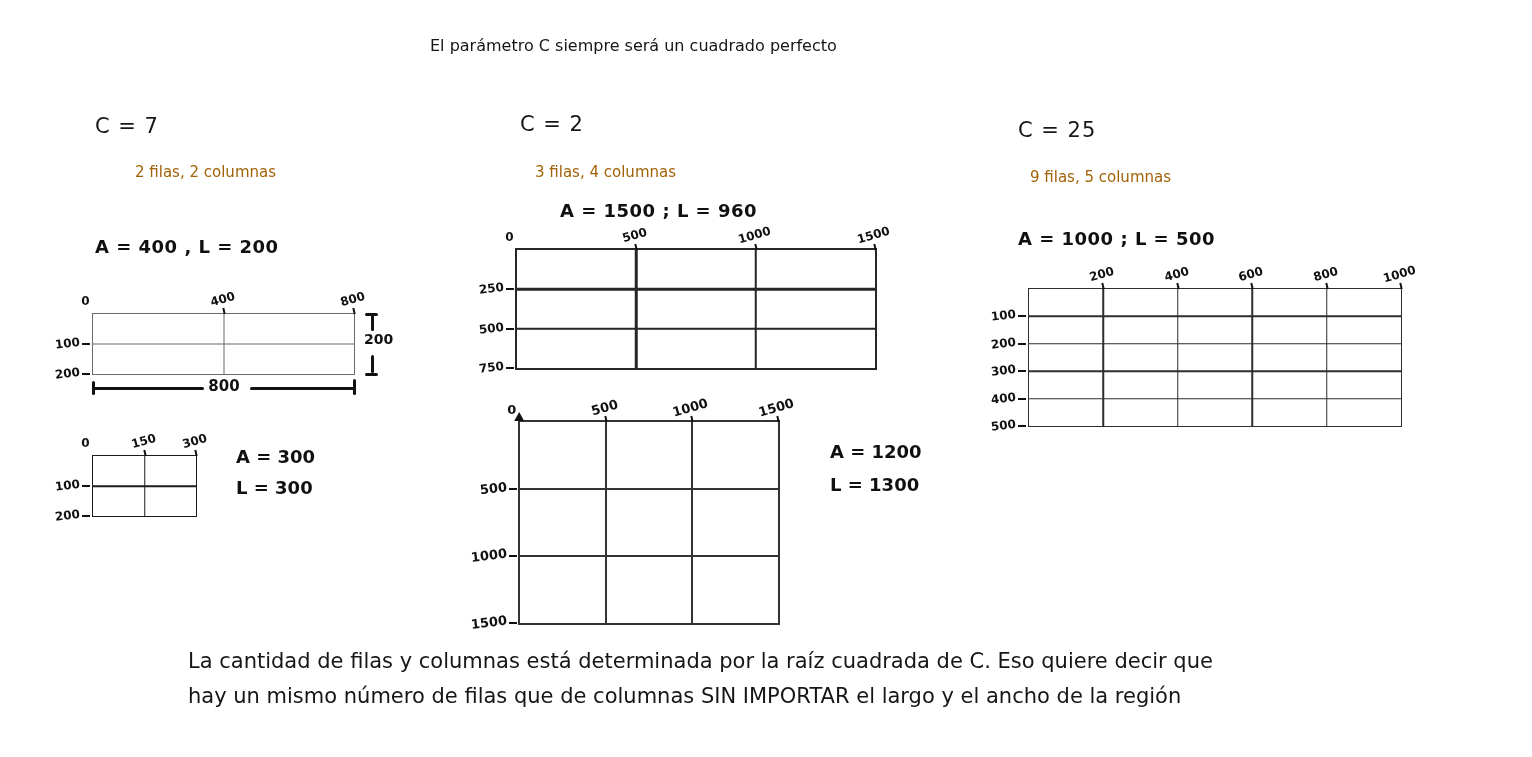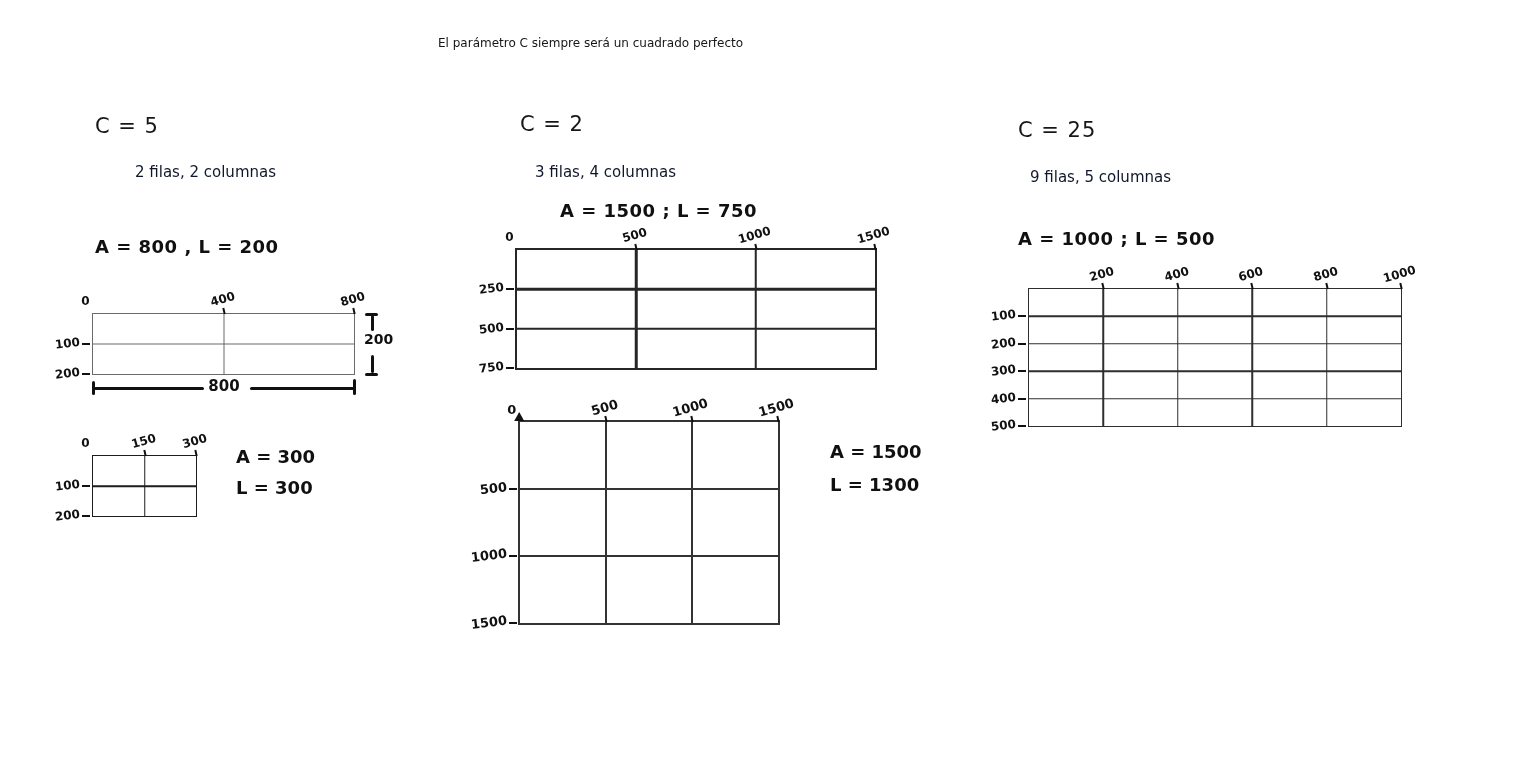--- a/index.html
+++ b/index.html
@@ -1,22 +1,22 @@
 <!DOCTYPE html>
 <html><head>
 <meta charset="utf-8">
 <style>
   html,body{margin:0;padding:0;background:#fff;}
   .canvas{
     position:relative;width:1532px;height:757px;background:#ffffff;
     font-family:"DejaVu Sans","Liberation Sans",sans-serif;color:#161616;overflow:hidden;
   }
-  .title{position:absolute;left:430px;top:36px;font-size:12px;color:#161616;white-space:nowrap;margin-left:8px;}
+  .title{position:absolute;left:430px;top:36px;font-size:16px;color:#161616;white-space:nowrap;}
   .h1{position:absolute;font-size:21px;color:#161616;letter-spacing:1px;white-space:nowrap;}
-  .sub{position:absolute;font-size:15px;color:#0f172a;white-space:nowrap;}
+  .sub{position:absolute;font-size:15px;color:#a16207;white-space:nowrap;}
   .params{position:absolute;font-size:18px;font-weight:700;color:#101010;white-space:nowrap;letter-spacing:.5px;}
   .annot{position:absolute;font-size:18px;font-weight:700;color:#101010;white-space:nowrap;}
 
   
   .grid{position:absolute;border:var(--lw,2px) solid var(--lc,#222);box-sizing:border-box;--tfs:12px;}
   .vline{position:absolute;top:0;bottom:0;width:var(--lw,2px);background:var(--lc,#222);transform:translateX(-50%);}
   .hline{position:absolute;left:0;right:0;height:var(--lw,2px);background:var(--lc,#222);transform:translateY(-50%);}
   .g-c4main{--lw:1px;--lc:#6b6b6b;}
   .g-c4small{--lw:1.5px;--lc:#1c1c1c;}
   .g-c9top{--lw:2.5px;--lc:#262626;}
@@ -46,23 +46,23 @@
 
   .footer{position:absolute;left:188px;top:644px;font-size:21px;line-height:35px;color:#161616;white-space:nowrap;}
 </style>
 </head>
 <body>
 
 <div class="canvas" style="background: rgb(255, 255, 255); color: rgb(22, 22, 22);">
 
   <div class="title">El parámetro C siempre será un cuadrado perfecto</div>
 
-  <div class="h1" style="left:95px;top:114px">C = 5</div>
+  <div class="h1" style="left:95px;top:114px">C = 7</div>
   <div class="sub" style="left:135px;top:163px">2 filas, 2 columnas</div>
-  <div class="params" style="left:95px;top:236px">A = 800  ,   L = 200</div>
+  <div class="params" style="left:95px;top:236px">A = 400  ,   L = 200</div>
 
   <div class="grid g-c4main" style="left:92px;top:313px;width:263px;height:62px">
       <div class="vline" style="left: 50%;"></div>
       <div class="hline" style="top: 50%;"></div>
       <div class="xlab zero" style="left: 0%;">0</div>
       <div class="xlab" style="left: 50%;">400</div>
       <div class="xtick" style="left: 50%;"></div>
       <div class="xlab" style="left: 100%;">800</div>
       <div class="xtick" style="left: 100%;"></div>
       <div class="ylab" style="top: 50%;">100</div>
@@ -98,21 +98,21 @@
       <div class="ylab" style="top: 50%;">100</div>
       <div class="ytick" style="top: 50%;"></div>
       <div class="ylab" style="top: 100%;">200</div>
       <div class="ytick" style="top: 100%;"></div>
     </div>
   <div class="annot" style="left:236px;top:446px">A = 300</div>
   <div class="annot" style="left:236px;top:477px">L = 300</div>
 
   <div class="h1" style="left:520px;top:112px">C = 2</div>
   <div class="sub" style="left:535px;top:163px">3 filas, 4 columnas</div>
-  <div class="params" style="left:560px;top:200px">A = 1500 ;   L = 750</div>
+  <div class="params" style="left:560px;top:200px">A = 1500 ;   L = 960</div>
 
   <div class="grid g-c9top" style="left:515px;top:248px;width:362px;height:122px">
       <div class="vline" style="left: 33.3333%;"></div>
       <div class="vline" style="left: 66.6667%;"></div>
       <div class="hline" style="top: 33.3333%;"></div>
       <div class="hline" style="top: 66.6667%;"></div>
       <div class="xlab zero" style="left: 0%;">0</div>
       <div class="xlab" style="left: 33.33%;">500</div>
       <div class="xtick" style="left: 33.33%;"></div>
       <div class="xlab" style="left: 66.67%;">1000</div>
@@ -140,21 +140,21 @@
       <div class="xlab" style="left: 100%;">1500</div>
       <div class="xtick" style="left: 100%;"></div>
       <div class="ylab" style="top: 33.33%;">500</div>
       <div class="ytick" style="top: 33.33%;"></div>
       <div class="ylab" style="top: 66.67%;">1000</div>
       <div class="ytick" style="top: 66.67%;"></div>
       <div class="ylab" style="top: 100%;">1500</div>
       <div class="ytick" style="top: 100%;"></div>
       <div class="oarrow"></div>
     </div>
-  <div class="annot" style="left:830px;top:441px">A = 1500</div>
+  <div class="annot" style="left:830px;top:441px">A = 1200</div>
   <div class="annot" style="left:830px;top:474px">L = 1300</div>
 
   <div class="h1" style="left:1018px;top:118px">C = 25</div>
   <div class="sub" style="left:1030px;top:168px">9 filas, 5 columnas</div>
   <div class="params" style="left:1018px;top:228px">A = 1000   ;   L = 500</div>
 
   <div class="grid g-c25" style="left:1028px;top:288px;width:374px;height:139px">
       <div class="vline" style="left: 20%;"></div>
       <div class="vline" style="left: 40%;"></div>
       <div class="vline" style="left: 60%;"></div>
@@ -178,14 +178,18 @@
       <div class="ylab" style="top: 40%;">200</div>
       <div class="ytick" style="top: 40%;"></div>
       <div class="ylab" style="top: 60%;">300</div>
       <div class="ytick" style="top: 60%;"></div>
       <div class="ylab" style="top: 80%;">400</div>
       <div class="ytick" style="top: 80%;"></div>
       <div class="ylab" style="top: 100%;">500</div>
       <div class="ytick" style="top: 100%;"></div>
     </div>
 
+  <div class="footer">
+    <div>La cantidad de filas y columnas está determinada por la raíz cuadrada de C. Eso quiere decir que</div>
+    <div>hay un mismo número de filas que de columnas SIN IMPORTAR el largo y el ancho de la región</div>
+  </div>
 
 </div>
 
 </body></html>

